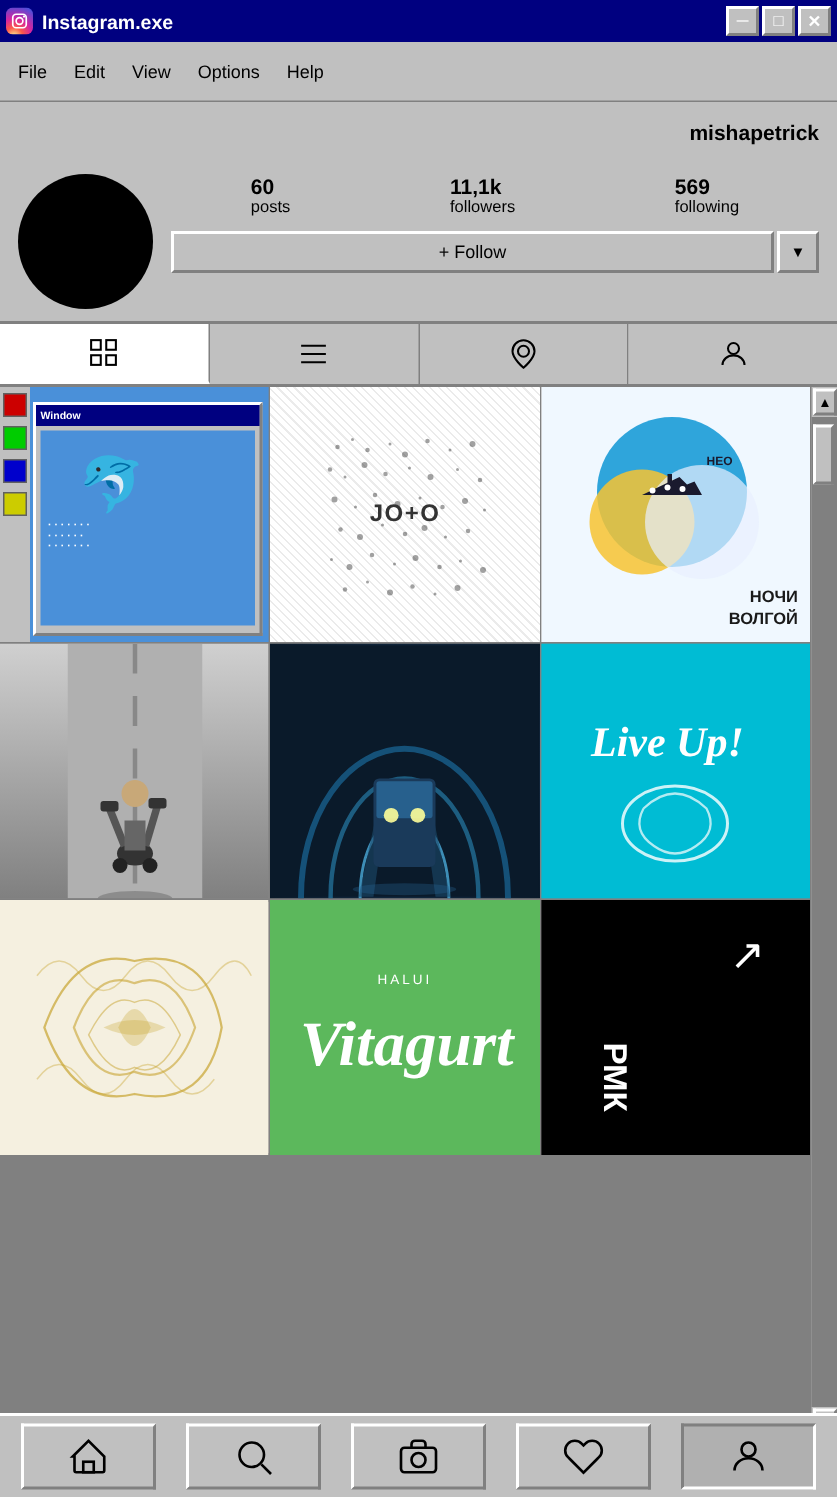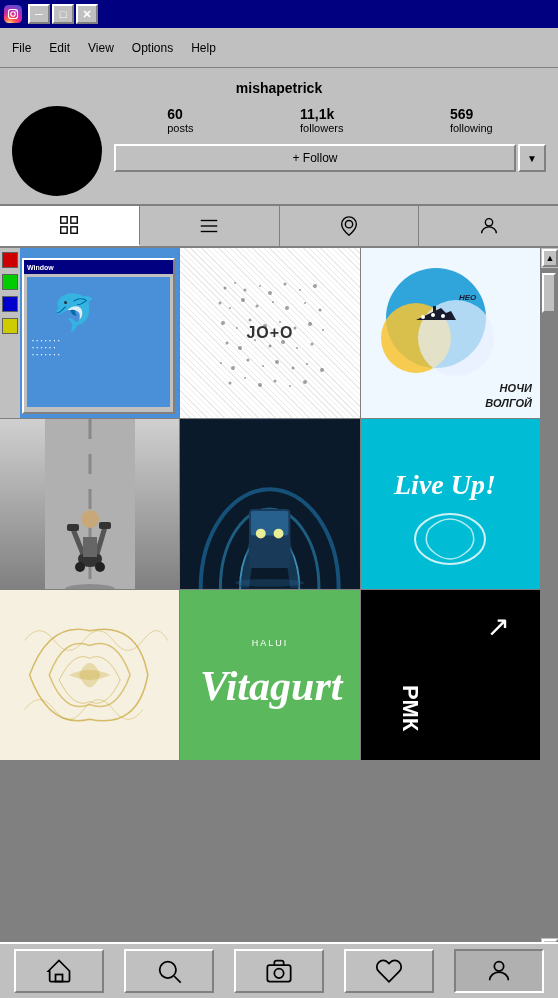--- a/index.html
+++ b/index.html
@@ -76,24 +76,24 @@
       flex-direction: column;
     }
 
     
     .profile-section {
       padding: 12px 12px 8px 12px;
       background: #c0c0c0;
     }
 
     .username-row {
-      text-align: center;
+      text-align: right;
       font-weight: bold;
       font-size: 14px;
-      margin-bottom: 10px;
+      margin-bottom: 20px;
     }
 
     .profile-info {
       display: flex;
       align-items: flex-start;
       gap: 12px;
     }
 
     .avatar {
       width: 90px;
@@ -339,24 +339,23 @@
       letter-spacing: 1px;
     }
 
     
     .cell3-inner {
       width: 100%;
       height: 100%;
       background: #f0f4ff;
       display: flex;
       align-items: center;
-      justify-content: flex-start;
+      justify-content: center;
       position: relative;
       overflow: hidden;
-      font-style: italic;
     }
 
     
     .cell4-inner {
       width: 100%;
       height: 100%;
       background: linear-gradient(to bottom, #d0d0d0, #808080);
       display: flex;
       align-items: center;
       justify-content: center;
@@ -477,20 +476,21 @@
         <stop offset="0%" stop-color="#fdf497"></stop>
         <stop offset="25%" stop-color="#fd5949"></stop>
         <stop offset="50%" stop-color="#d6249f"></stop>
         <stop offset="100%" stop-color="#285AEB"></stop>
       </radialGradient>
     </defs>
     <rect x="6" y="6" width="12" height="12" rx="3" stroke="white" stroke-width="1.5" fill="none"></rect>
     <circle cx="12" cy="12" r="3" stroke="white" stroke-width="1.5" fill="none"></circle>
     <circle cx="16" cy="8" r="1" fill="white"></circle>
   </svg>
+  <span class="title-bar-text">Instagram.exe</span>
   <div class="title-bar-buttons">
     <div class="title-bar-btn">─</div>
     <div class="title-bar-btn">□</div>
     <div class="title-bar-btn">✕</div>
   </div>
 </div>
 
 <div class="menu-bar">
   <span class="menu-item">File</span>
   <span class="menu-item">Edit</span>

